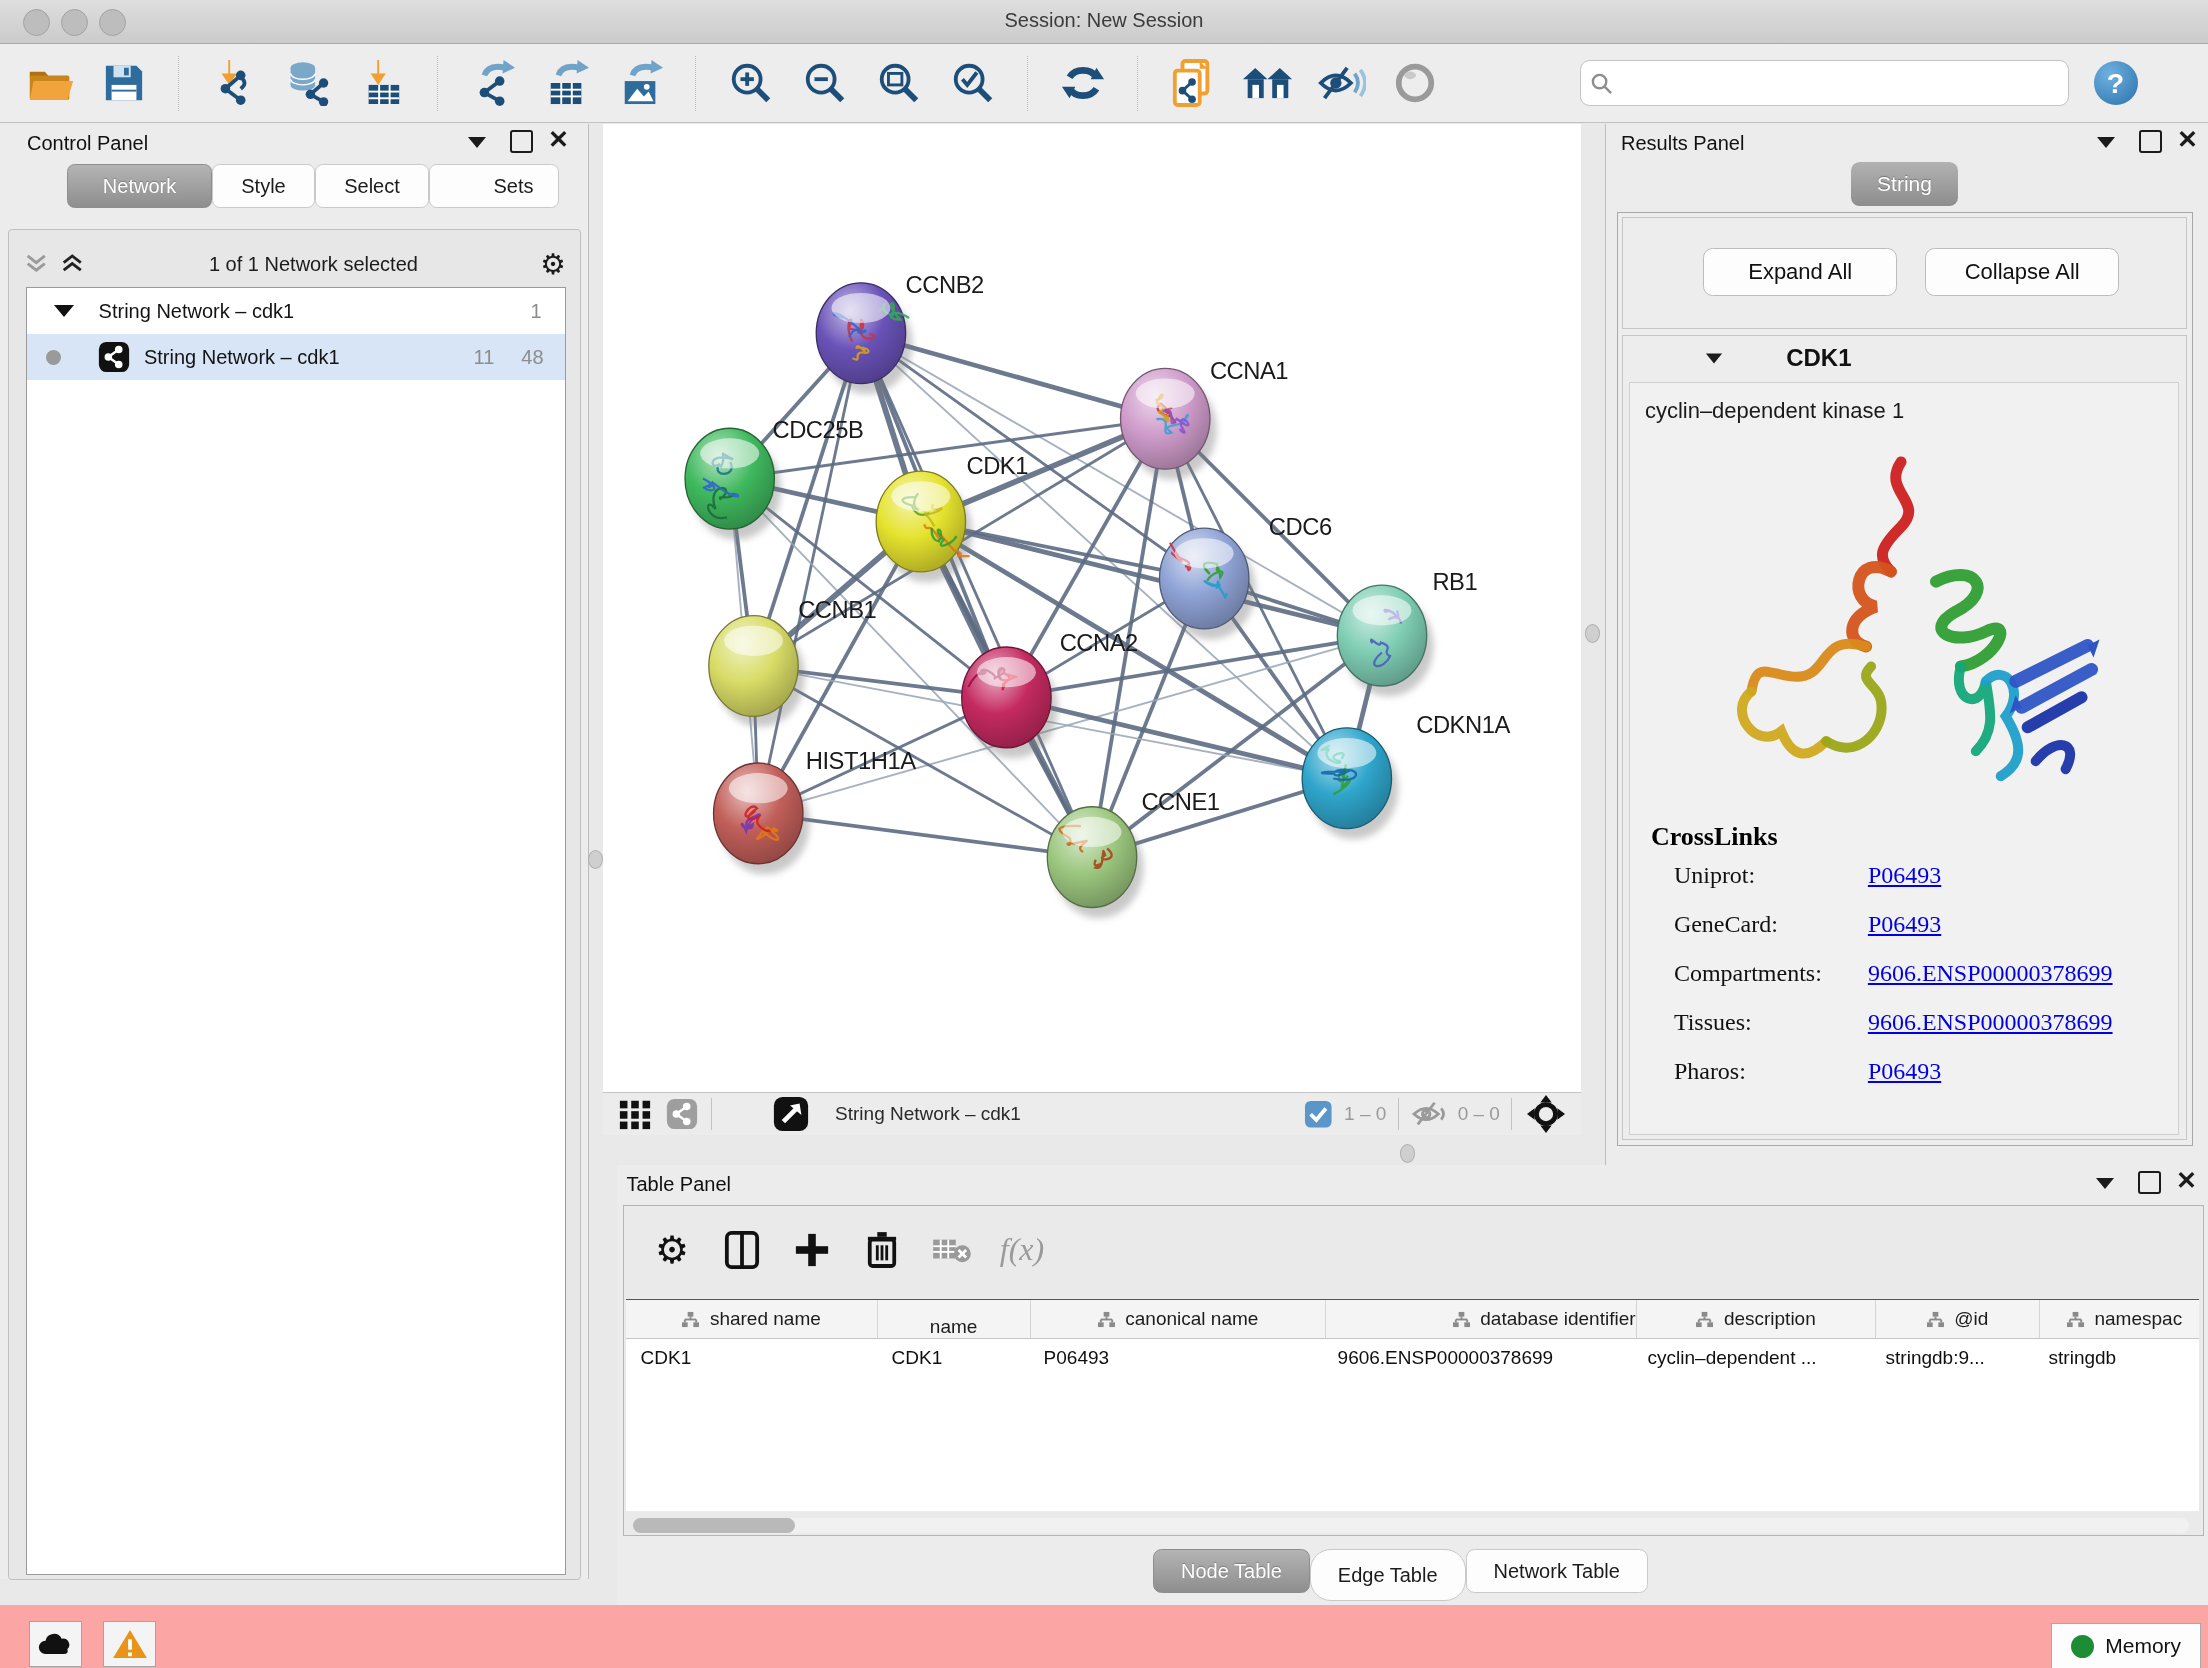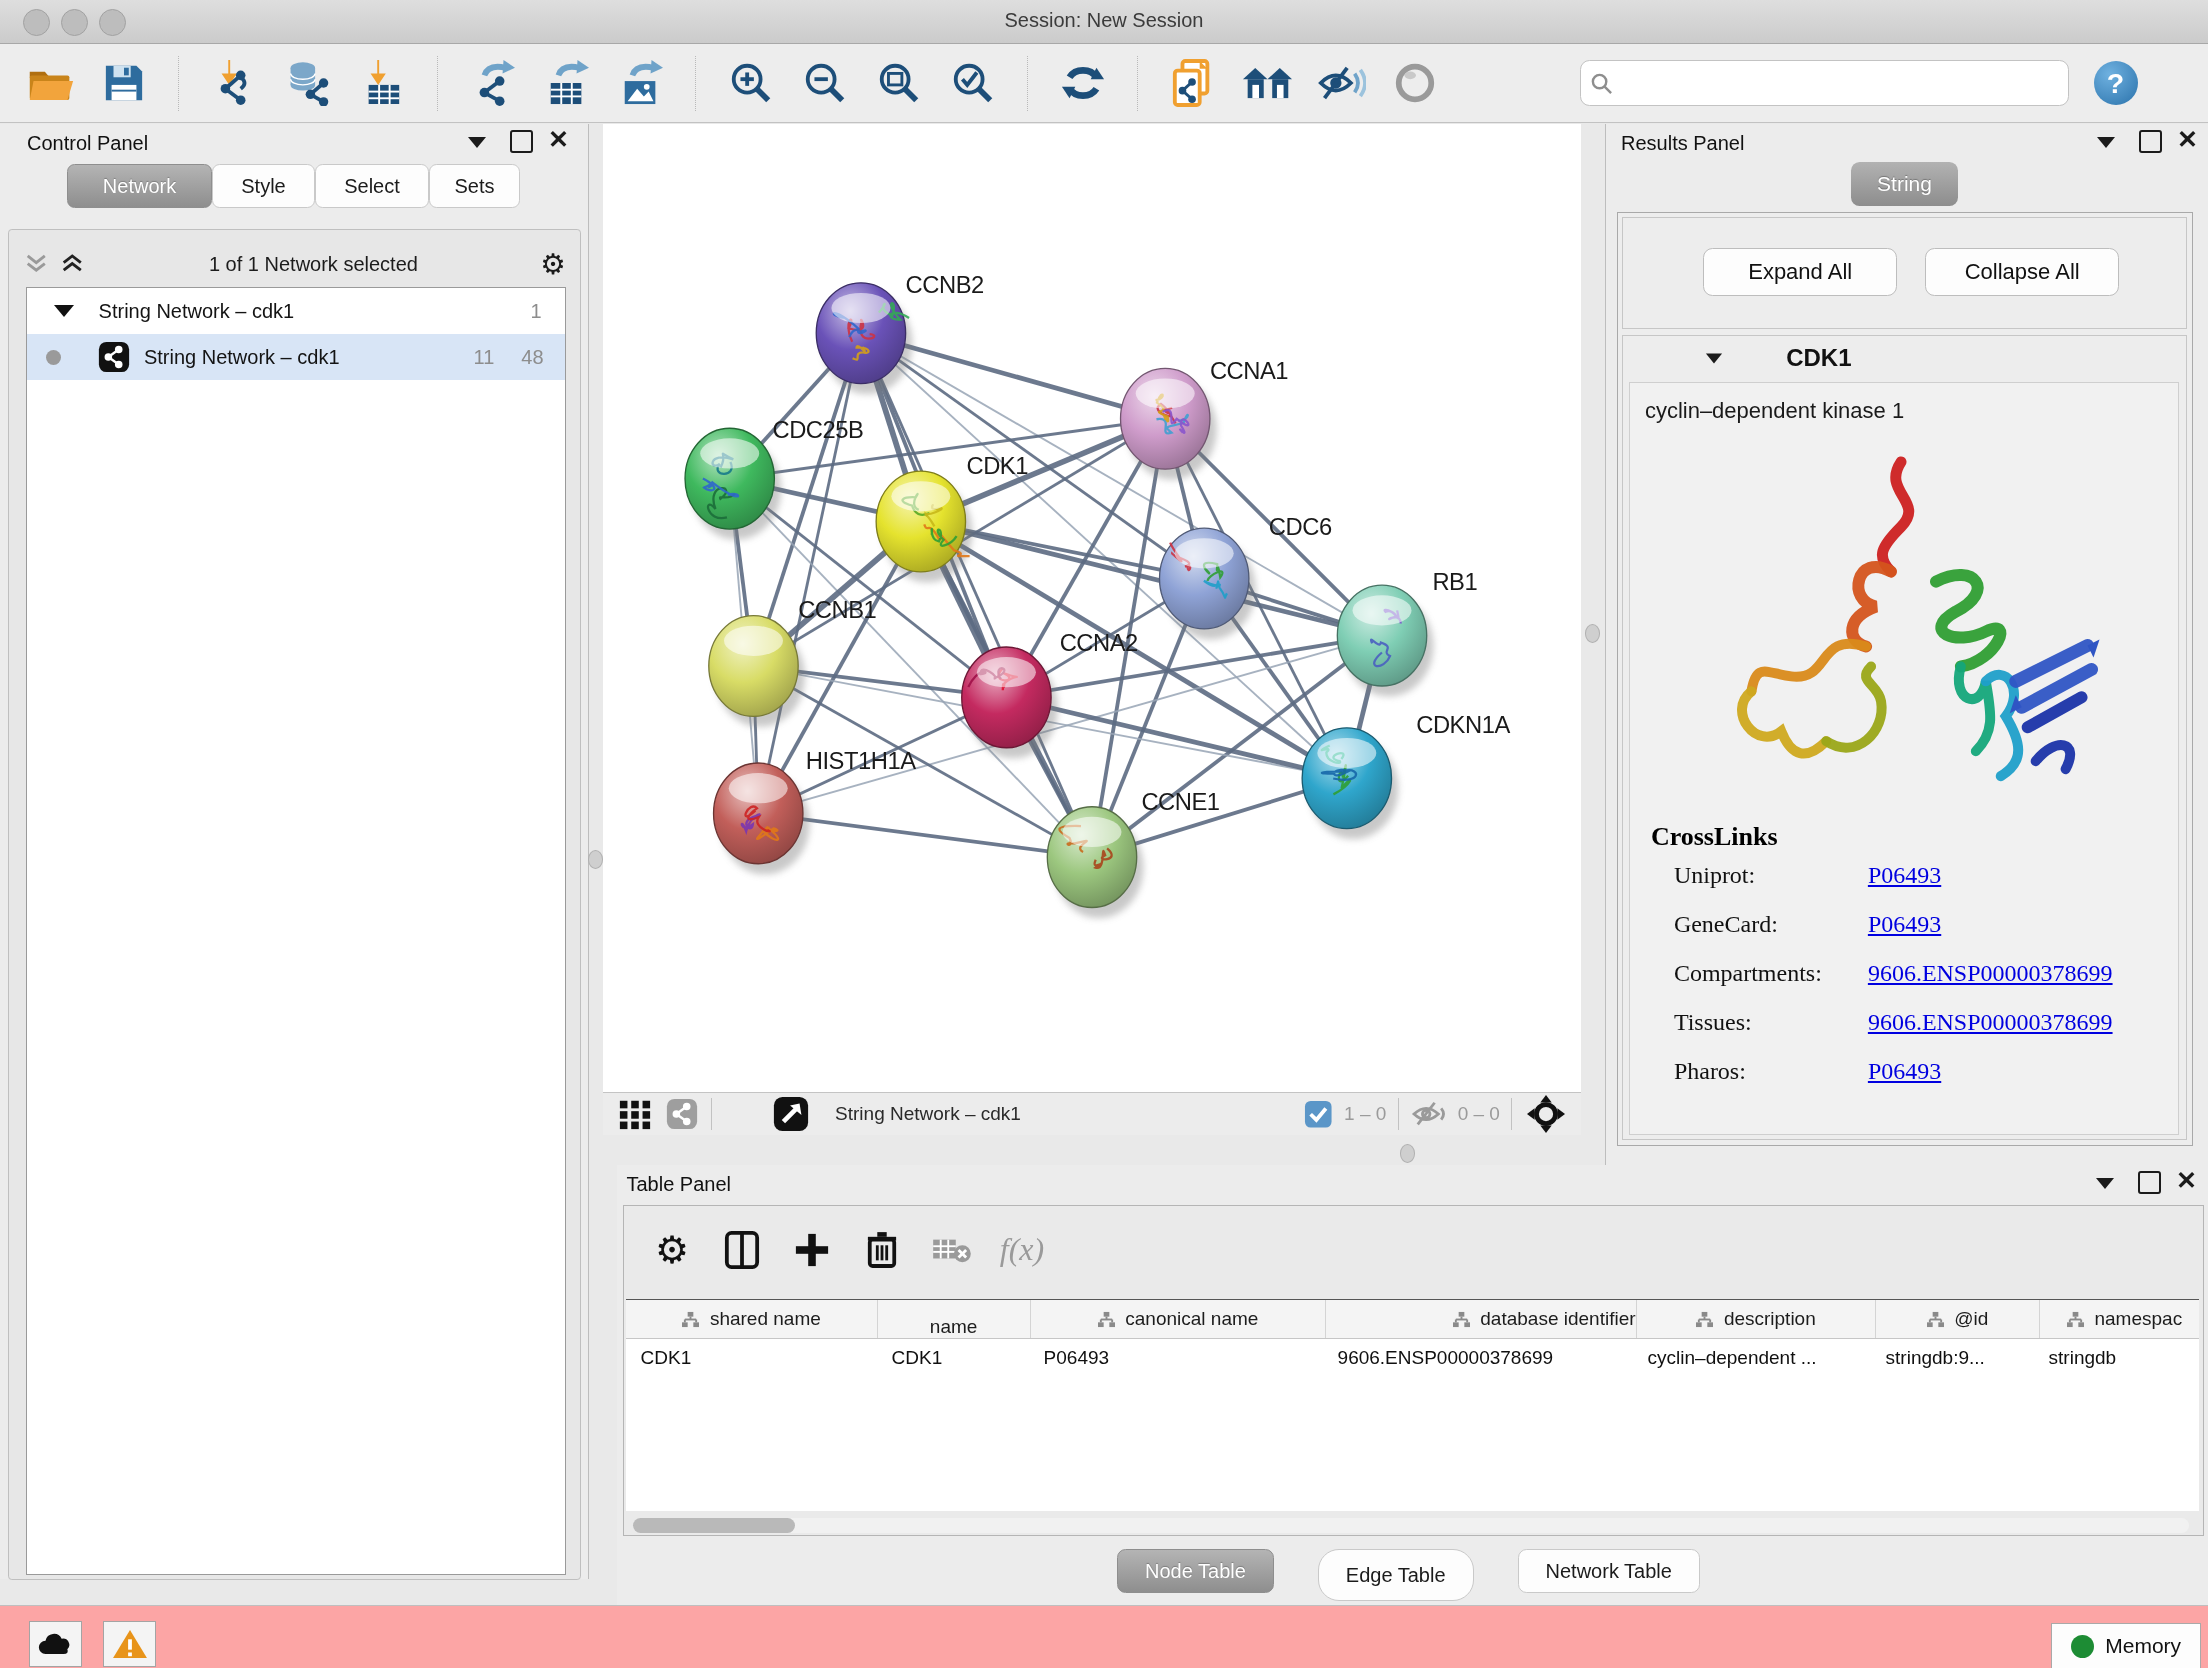--- a/index.html
+++ b/index.html
@@ -71,21 +71,21 @@
   .tp-box{left:5.7px;top:40px;width:1579px;height:329px;background:#eaeaea;border:1px solid #b5b5b5;}
   .tp-toolbar{left:13.3px;top:9.5px;height:68px;display:flex;align-items:center;}
   .tp-tbtn{width:70px;height:59px;display:flex;align-items:center;justify-content:center;}
   .ttable{left:1.9px;top:93px;width:1573px;height:211px;background:#fff;border-top:1.9px solid #555;}
   .thead{display:flex;height:38px;background:#f4f4f4;border-bottom:1px solid #c6c6c6;}
   .th{display:flex;align-items:center;justify-content:center;font-size:19px;color:#1c1c1c;border-right:1px solid #d4d4d4;gap:9.5px;}
   .trow{display:flex;height:38px;}
   .td{display:flex;align-items:center;font-size:19px;color:#101010;padding-left:15px;box-sizing:border-box;}
   .hscroll{left:9.5px;top:312px;width:1556px;height:15px;background:#f1f1f1;border-radius:7.6px;}
   .hthumb{left:0;top:0;width:162px;height:15px;background:#b9b9b9;border-radius:7.6px;}
-  .tp-tabs{left:500px;top:384px;display:flex;gap:44px;}
+  .tp-tabs{left:536px;top:384px;display:flex;}
   .tp-tabs .tab{border-radius:8.6px;}
 
   
   .statusbar{left:0;top:1605px;width:2208px;height:63px;background:#fca5a5;border-top:1px solid #bfbfbf;}
   .sbtn{width:51px;height:44px;background:#f4f4f4;border:1.9px solid #a4a4a4;display:flex;align-items:center;justify-content:center;}
   .membtn{width:148px;height:44px;background:#fdfdfd;border:1.9px solid #a9a9a9;display:flex;align-items:center;justify-content:center;gap:11.4px;font-size:21px;color:#111;}
   .memdot{width:23px;height:23px;border-radius:50%;background:#1d8c34;}
 
   .icon-tree{display:inline-block;}
 </style>
@@ -297,21 +297,21 @@
 
   <div class="abs cpanel">
     <span class="abs panel-head" style="left:27px;top:7.6px;">Control Panel</span>
     <span class="abs wc-tri" style="left:468px;top:13.3px;"></span>
     <span class="abs wc-box" style="left:510px;top:5.7px;"></span>
     <span class="abs wc wc-x" style="left:548px;top:5.7px;">✕</span>
     <div class="abs cp-tabs" id="cp-tabs">
         <div class="tab sel" style="width: 143px;">Network</div>
         <div class="tab" style="width: 101px;">Style</div>
         <div class="tab" style="width: 112px;">Select</div>
-        <div class="tab" style="width: 89px;">Sets</div>
+        <div class="tab" style="width: 89px; padding-left: 39px;">Sets</div>
       </div>
     <div class="abs cp-box">
       <div class="abs cp-selrow">
         <svg width="28.5" height="27" viewBox="0 0 30 28">
             <polyline points="6,5 15,12 24,5" fill="none" stroke="#9a9a9a" stroke-width="3"></polyline>
             <polyline points="6,13 15,20 24,13" fill="none" stroke="#9a9a9a" stroke-width="3"></polyline>
           </svg>
         <svg width="28.5" height="27" style="margin-left:7.6px;" viewBox="0 0 30 28">
             <polyline points="6,12 15,5 24,12" fill="none" stroke="#222" stroke-width="3"></polyline>
             <polyline points="6,20 15,13 24,20" fill="none" stroke="#222" stroke-width="3"></polyline>

